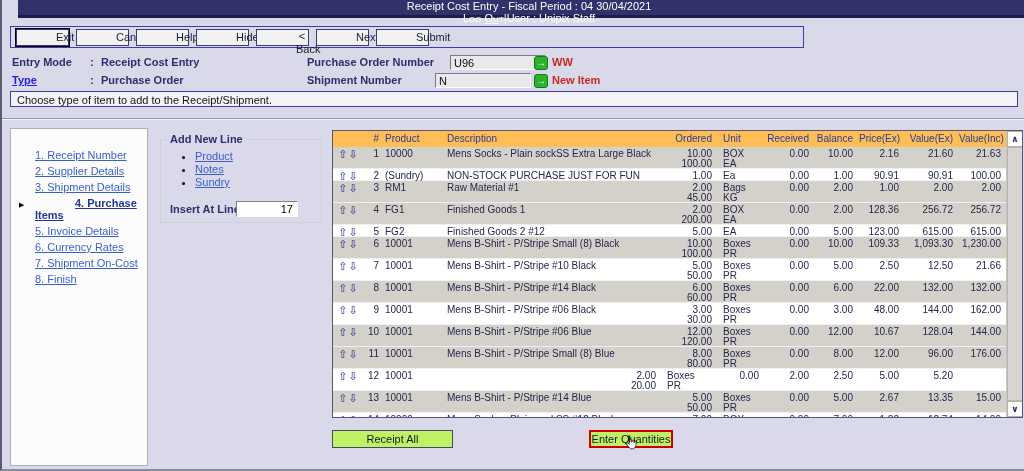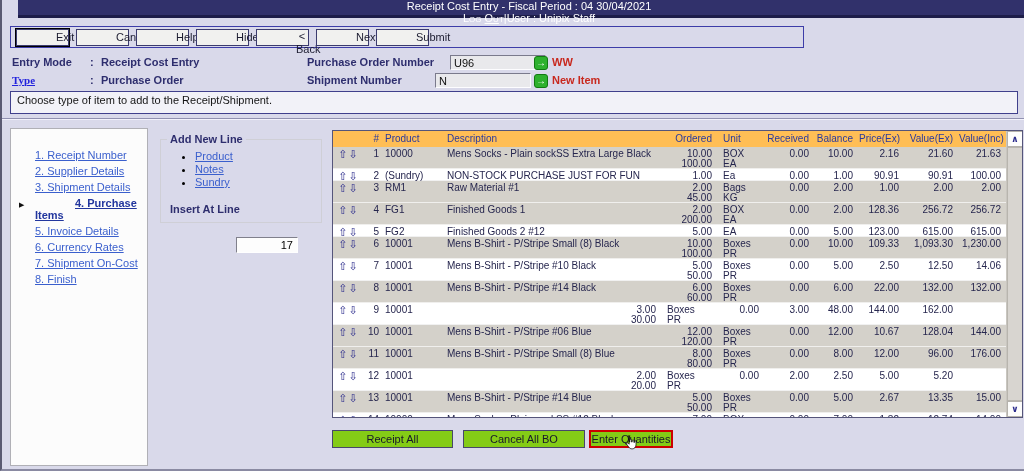--- a/index.html
+++ b/index.html
@@ -29,21 +29,21 @@
   .flabel{position:absolute;font-weight:bold;color:var(--navy);}
   .fvalue{position:absolute;font-weight:bold;color:var(--navy);}
   .flink{position:absolute;font-weight:bold;color:#2222dd;text-decoration:underline;cursor:pointer;}
   .tinput{position:absolute;width:96px;height:15px;background:#e9e9ec;
           border:1px solid;border-color:#7a7a8c #fdfdff #fdfdff #7a7a8c;
           font:11px "Liberation Sans",sans-serif;padding:0 3px;color:#111;}
   .gobtn{position:absolute;width:14px;height:14px;background:var(--green);border:1px solid #127a12;
          border-radius:3px;color:#fff;font-weight:bold;font-size:10px;line-height:12px;text-align:center;cursor:pointer;}
   .status-red{position:absolute;color:var(--red);font-weight:bold;}
   
-  .msgbar{position:absolute;left:8px;top:91px;width:1008px;height:23px;background:#f2f2f8;
+  .msgbar{position:absolute;left:8px;top:91px;width:1008px;height:16px;background:#f2f2f8;
           border:1px solid #40408c;line-height:17px;padding-left:6px;color:#141414;}
   .divider{position:absolute;left:0;top:118px;width:100%;height:2px;
            border-top:1px solid #9191b1;border-bottom:1px solid #f2f2fb;}
   
   .sidebar{position:absolute;left:8px;top:128px;width:138px;height:338px;background:#fcfcfc;
            border:1px solid #b0b0b6;padding-top:18px;}
   .sidebar .item{position:relative;padding:2px 2px 2px 24px;line-height:12px;}
   .sidebar .item a{color:var(--link);text-decoration:underline;cursor:pointer;}
   .sidebar .item.active a{color:var(--active-link);font-weight:bold;margin-left:40px;}
   .sidebar .marker{position:absolute;left:8px;top:4px;font-size:7px;color:#111;}
@@ -51,21 +51,21 @@
   .addline{position:absolute;left:158px;top:133px;width:162px;height:90px;
            border:1px solid #cfcfd6;padding:2px 0 0 10px;}
   .addline legend{font-weight:bold;color:var(--navy);padding:0 3px;margin-left:-4px;}
   .addline ul{list-style:disc;margin:3px 0 0 24px;}
   .addline li{line-height:13px;}
   .addline a{color:var(--link);text-decoration:underline;cursor:pointer;}
   .insert-row{position:absolute;left:168px;top:203px;}
   .insert-row .lbl{font-weight:bold;color:var(--navy);}
   .insert-input{position:absolute;left:66px;top:-2px;width:62px;height:16px;background:#fdfdfd;
                 border:1px solid;border-color:#80808c #fff #fff #80808c;text-align:right;
-                font:11px "Liberation Sans",sans-serif;padding-right:4px;margin-top:36px;}
+                font:11px "Liberation Sans",sans-serif;padding-right:4px;}
   
   .gridbox{position:absolute;left:330px;top:130px;width:691px;height:288px;background:#fff;
            border:1px solid #55557a;overflow:hidden;}
   .thead,.trow{display:grid;grid-template-columns:30px 22px 62px 212px 56px 50px 50px 44px 46px 54px 48px;}
   .thead{height:16px;background:var(--header-bg);color:var(--header-text);font-size:10px;
          line-height:15px;}
   .thead .h{overflow:hidden;white-space:nowrap;}
   .trow{font-size:10px;line-height:10px;color:#26264e;padding-top:1px;background:#fff;
         box-shadow:inset 0 -1px 0 rgba(240,240,240,.9);}
   .trow.shaded{background:var(--row-shaded);box-shadow:inset 0 -1px 0 rgba(255,255,255,.65);}
@@ -77,21 +77,21 @@
   .icons{display:flex;gap:1px;justify-content:center;color:#2b2b8c;font-size:11px;line-height:10px;}
   .icons span{cursor:pointer;}
   
   .sbar{position:absolute;right:0;top:0;width:16px;height:100%;background:#f1efec;border-left:1px solid #c9c6c0;}
   .sbtn{position:absolute;left:0;width:16px;height:16px;background:#fdfdfc;border:1px solid #b5b2ac;
         color:#2b2b8c;font-size:9px;font-weight:bold;text-align:center;line-height:14px;cursor:pointer;}
   .sbtn.up{top:0;} .sbtn.down{bottom:0;}
   .sthumb{position:absolute;left:0;top:16px;width:16px;height:calc(100% - 32px);
           background:#d8d5d0;border:1px solid #b8b5ae;cursor:grab;}
   
-  .fbtn{position:absolute;top:430px;height:18px;background:#84cc16;border:1px solid #47476a;
+  .fbtn{position:absolute;top:430px;height:18px;background:#bef264;border:1px solid #47476a;
         font:11px "Liberation Sans",sans-serif;color:#17172b;}
   .fbtn.b1{left:330px;width:121px;}
   .fbtn.b2{left:461px;width:122px;}
   .fbtn.b3{left:587px;width:84px;border:2px solid #c00;}
   .cursor{position:absolute;left:622px;top:434px;width:14px;height:17px;pointer-events:none;}
 </style>
 </head>
 <body>
 
 <div class="page">
@@ -112,21 +112,21 @@
     <button>Hide</button>
     <button>&lt; Back</button>
     <button>Next&gt;</button>
     <button>Submit</button>
   </div>
 
   <span class="flabel" style="left:10px;top:56px;">Entry Mode</span>
   <span class="flabel" style="left:88px;top:56px;">:</span>
   <span class="fvalue" style="left:99px;top:56px;">Receipt Cost Entry</span>
 
-  <span class="flink" style="left:10px;top:74px;font-family:Liberation Serif, serif;">Type</span>
+  <span class="flink" style="left:10px;top:74px;">Type</span>
   <span class="flabel" style="left:88px;top:74px;">:</span>
   <span class="fvalue" style="left:99px;top:74px;">Purchase Order</span>
 
   <span class="flabel" style="left:305px;top:56px;text-align:right;">Purchase Order Number</span>
   <input class="tinput" style="left: 410px; top: 55px; margin-left: 38px;" value="U96">
   <span class="gobtn" style="left:532px;top:56px;">→</span>
   <span class="status-red" style="left:550px;top:56px;">WW</span>
 
   <span class="flabel" style="left:305px;top:74px;">Shipment Number</span>
   <input class="tinput" style="left: 433px; top: 73px;" value="N">
@@ -340,21 +340,21 @@
             <div>50.00</div>
           </span>
       <span class="c unit c-unit">
             <div>Boxes</div>
             <div>PR</div>
           </span>
       <span class="c r c-received">0.00</span>
       <span class="c r c-balance">5.00</span>
       <span class="c r c-price">2.50</span>
       <span class="c r c-valex">12.50</span>
-      <span class="c r c-valinc">14.06</span>
+      <span class="c r c-valinc">21.66</span>
     </div>
         <div class="trow shaded">
       <span class="c icons">
             <span>⇧</span>
             <span>⇩</span>
           </span>
       <span class="c num c-num">8</span>
       <span class="c prod c-product">10001</span>
       <span class="c desc c-desc">Mens B-Shirt - P/Stripe #14 Black</span>
       <span class="c ord c-ordered">
@@ -371,20 +371,21 @@
       <span class="c r c-valex">132.00</span>
       <span class="c r c-valinc">132.00</span>
     </div>
         <div class="trow">
       <span class="c icons">
             <span>⇧</span>
             <span>⇩</span>
           </span>
       <span class="c num c-num">9</span>
       <span class="c prod c-product">10001</span>
+      <span class="c desc c-desc">Mens B-Shirt - P/Stripe #06 Black</span>
       <span class="c ord c-ordered">
             <div>3.00</div>
             <div>30.00</div>
           </span>
       <span class="c unit c-unit">
             <div>Boxes</div>
             <div>PR</div>
           </span>
       <span class="c r c-received">0.00</span>
       <span class="c r c-balance">3.00</span>
@@ -501,19 +502,18 @@
     </div>
       </div>
     <div class="sbar">
       <div class="sbtn up">∧</div>
       <div class="sthumb"></div>
       <div class="sbtn down">∨</div>
     </div>
   </div>
 
   <button class="fbtn b1">Receipt All</button>
-  <button class="fbtn b2">Cancel All BO</button>
   <button class="fbtn b3">Enter Quantities</button>
 
   <svg class="cursor" viewBox="0 0 16 18">
     <path d="M5 1.5c.6 0 1.1.5 1.1 1.1v5.9h.6V6.2c0-.5.4-1 1-1s1 .5 1 1v2.3h.6V7c0-.5.4-1 1-1s1 .5 1 1v1.9h.6v-.8c0-.5.4-.9.9-.9s.9.4.9.9v3.6c0 2.3-1.7 4.6-4.3 4.6-2 0-3-.7-4-2.1l-2.2-3c-.4-.5-.3-1.3.3-1.6.5-.3 1.1-.2 1.5.3l.9 1.1V2.6c0-.6.5-1.1 1.1-1.1z" fill="#fff" stroke="#000" stroke-width="0.8"></path>
   </svg>
 </div>
 
 </body></html>

